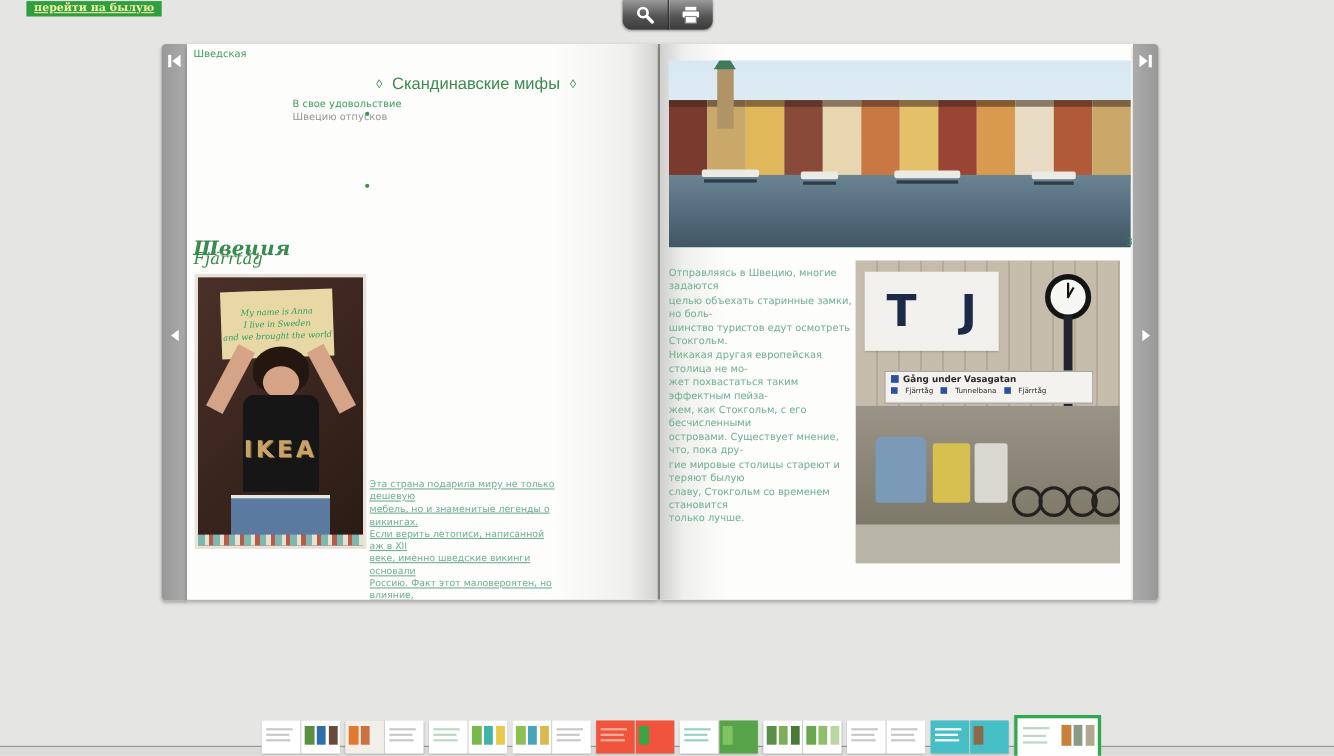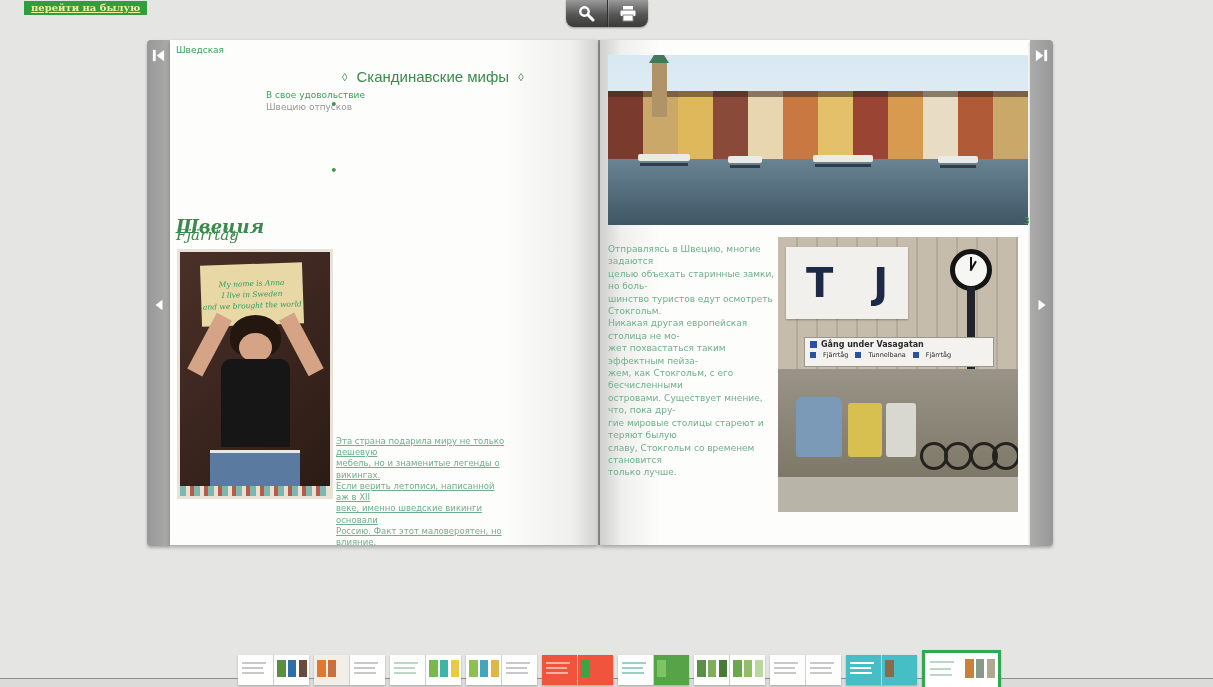--- a/index.html
+++ b/index.html
@@ -193,20 +193,21 @@
 
     <div id="photo-ikea">
       <div id="ikea-sign">My name is Anna
 I live in Sweden
 and we brought the world</div>
       <div id="arm-l" class="arm"></div>
       <div id="arm-r" class="arm"></div>
       <div id="hair"></div>
       <div id="face"></div>
       <div id="tank"></div>
+      <div id="ikea-letters">IKEA</div>
       <div id="jeans"></div>
       <div id="floor"></div>
     </div>
 
     <div class="footnote">Эта страна подарила миру не только дешевую
 мебель, но и знаменитые легенды о викингах.
 Если верить летописи, написанной аж в XII
 веке, именно шведские викинги основали
 Россию. Факт этот маловероятен, но влияние,
 оказанное этими воинствующими племенами

